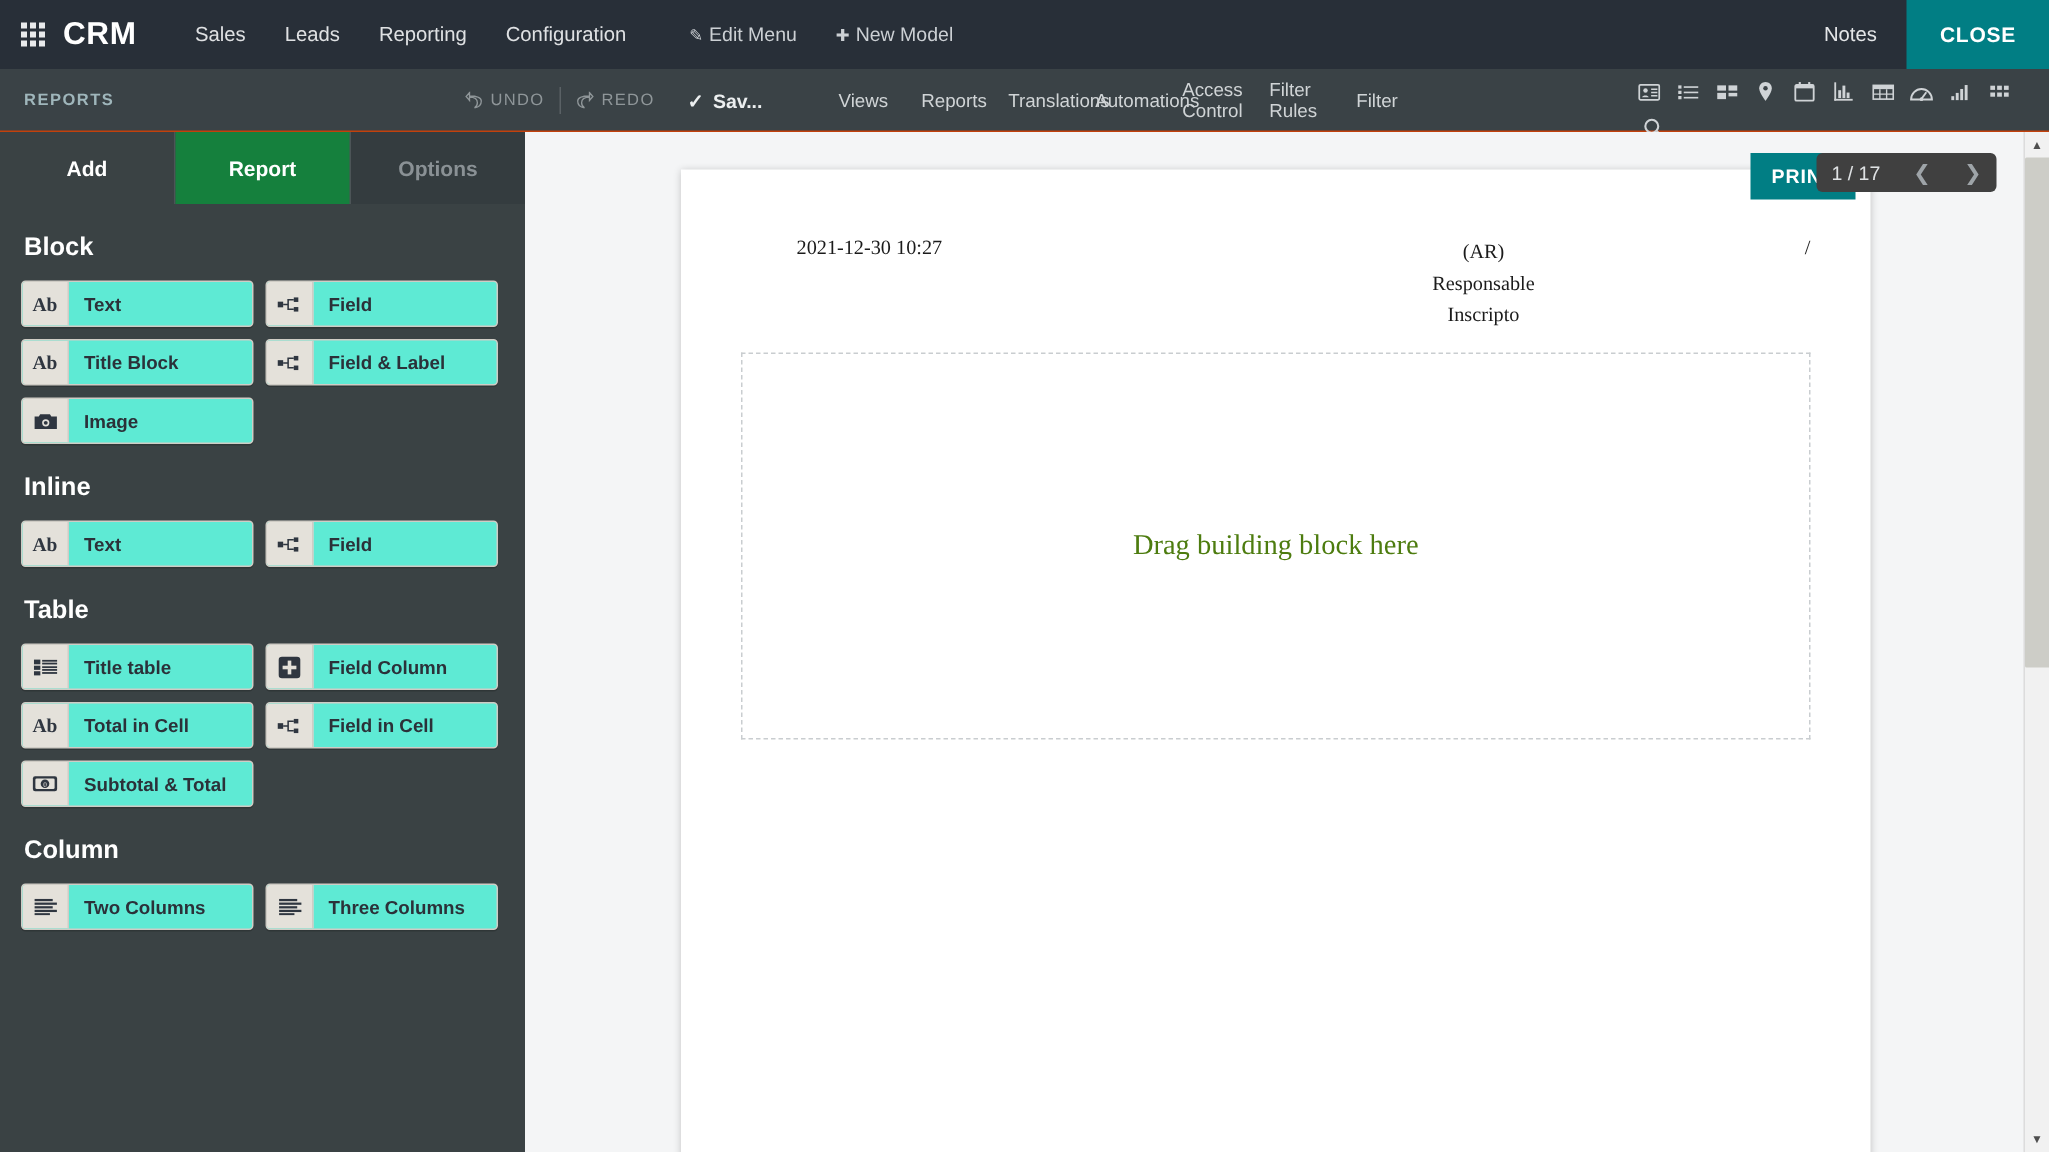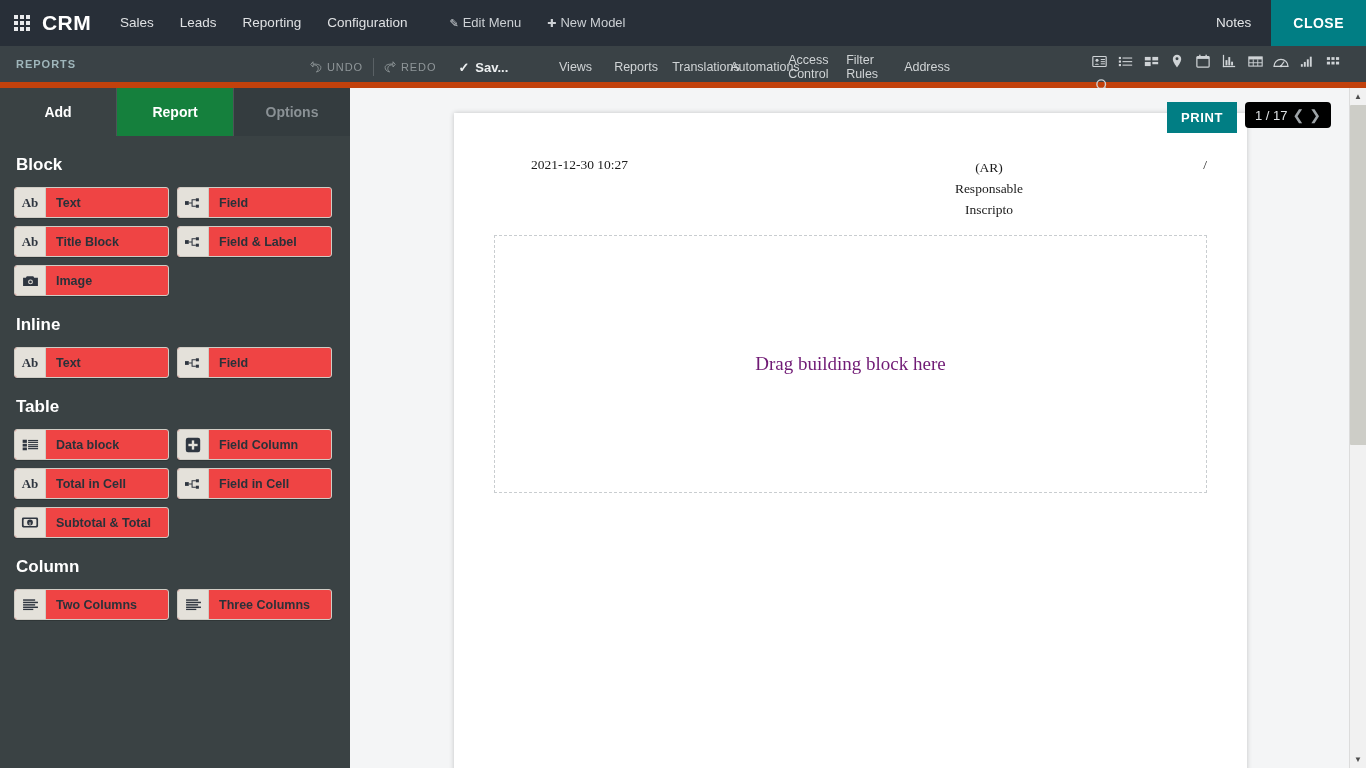--- a/index.html
+++ b/index.html
@@ -23,21 +23,21 @@
     margin-left: 14px; margin-right: 12px;
     display: grid;
     grid-template-columns: repeat(3, 4px);
     grid-template-rows: repeat(3, 4px);
     gap: 2px;
     cursor: pointer;
   }
   #apps-grid i { background: #e9eaec; display: block; width: 4px; height: 4px; }
   #brand {
     font-size: 21px; font-weight: bold; letter-spacing: .4px;
-    color: #ffffff; margin-right: 16px; cursor: pointer;
+    color: #ffffff; margin-right: 26px; cursor: pointer;
   }
   .navlink {
     font-size: 13.5px; color: #dfe1e3;
     padding: 0 13px; line-height: 46px; height: 46px;
     cursor: pointer; white-space: nowrap;
   }
   #nav-sys { display: flex; align-items: center; margin-left: 16px; }
   .syslink {
     font-size: 13px; color: #ccd0d4; padding: 0 13px;
     line-height: 46px; cursor: pointer; white-space: nowrap;
@@ -54,21 +54,21 @@
   #close-btn {
     background: #017e84; color: #ffffff;
     font-size: 14px; font-weight: bold; letter-spacing: .5px;
     padding: 0 22px; line-height: 46px; cursor: pointer;
   }
 
   
   #toolbar2 {
     height: 42px; width: 100%;
     background: #3a4246;
-    border-bottom: 6px solid #c2410c;
+    border-bottom: 1px solid #c2410c;
     display: flex; align-items: center;
     position: relative;
   }
   #breadcrumb {
     font-size: 11px; font-weight: bold; letter-spacing: 1px;
     color: #9fb6bb; margin-left: 16px; cursor: pointer;
   }
   #undo-redo {
     position: absolute; left: 300px; top: 0; height: 42px;
     display: flex; align-items: center;
@@ -127,21 +127,21 @@
   .tab.dark { background: #15803d; color: #ffffff; }
   .tab.disabled { background: #343c3f; color: #8a9195; }
   #panel { flex: 1 1 auto; overflow: hidden; padding: 0 14px; }
   .sec-title {
     font-size: 17px; font-weight: bold; color: #ffffff;
     margin: 19px 0 12px 2px;
   }
   .brow { display: flex; gap: 8px; margin-bottom: 8px; }
   .bblock {
     display: flex; align-items: stretch;
-    background: #ef4444; border: 1px solid #cfccc5;
+    background: #5eead4; border: 1px solid #cfccc5;
     border-radius: 3px;
     height: 31px; width: 155px;
     cursor: move; overflow: hidden;
     box-shadow: 0 1px 0 rgba(0,0,0,.18);
   }
   .bblock .ic {
     width: 31px; flex: 0 0 31px;
     display: flex; align-items: center; justify-content: center;
     background: #e4e1da;
     border-right: 1px solid #cfccc5;
@@ -172,35 +172,35 @@
     font-size: 13.5px; color: #1b1b1b;
   }
   #doc-date { flex: 0 0 300px; margin-left: 37px; }
   #doc-center { flex: 1 1 auto; text-align: center; line-height: 21px; }
   #doc-right { flex: 0 0 60px; text-align: right; }
   #dropzone {
     margin: 15px 40px 0 40px;
     height: 258px;
     border: 1px dashed #c9cdd0;
     display: flex; align-items: center; justify-content: center;
-    color: #701a75; font-size: 19px;
+    color: #4d7c0f; font-size: 19px;
     font-family: "Liberation Serif", serif;
   }
   #print-btn {
     position: absolute; right: 112px; top: 14px;
     background: #017e84; color: #fff;
     font-size: 13px; font-weight: bold; letter-spacing: .6px;
     padding: 8px 14px; cursor: pointer;
     z-index: 5;
   }
   #pager {
     position: absolute; right: 18px; top: 14px;
-    background: #000000; color: #dfe2e4;
+    background: #404040; color: #dfe2e4;
     border-radius: 4px; height: 26px;
-    display: flex; align-items: center; gap: 5px;
+    display: flex; align-items: center; gap: 22px;
     padding: 0 10px; font-size: 13px;
     z-index: 5;
   }
   #pager .chev { cursor: pointer; color: #9ea4a8; font-size: 14px; line-height: 1; }
 
   
   #scrollbar {
     flex: 0 0 17px; width: 17px; height: 680px;
     background: #f1f1f1; border-left: 1px solid #dcdcdc;
     display: flex; flex-direction: column; align-items: center;
@@ -280,21 +280,21 @@
     </div>
   </div>
 
   <div id="viewlinks">
     <div class="vlink">Views</div>
     <div class="vlink">Reports</div>
     <div class="vlink">Translations</div>
     <div class="vlink">Automations</div>
     <div class="vlink">Access Control</div>
     <div class="vlink">Filter Rules</div>
-    <div class="vlink">Address</div>
+    <div class="vlink">Filter</div>
   </div>
 
   <div id="iconcluster">
 
     <div class="vicon">
       <svg width="15" height="13" viewBox="0 0 18 14">
           <rect x="1" y="1" width="16" height="12" rx="1" fill="none" stroke="currentColor" stroke-width="1.4"></rect>
           <circle cx="6" cy="5.5" r="1.8" fill="currentColor"></circle>
           <path d="M3.2 11c.6-1.8 4.8-1.8 5.4 0z" fill="currentColor"></path>
           <rect x="10.5" y="4" width="5" height="1.2" fill="currentColor"></rect>
@@ -488,21 +488,21 @@
                 <rect x="0.5" y="0.8" width="4.6" height="3.4" fill="#2f3640"></rect>
                 <rect x="0.5" y="5.2" width="4.6" height="3" fill="#2f3640"></rect>
                 <rect x="0.5" y="9.2" width="4.6" height="3" fill="#2f3640"></rect>
                 <rect x="6.4" y="1" width="10.8" height="1.3" fill="#2f3640"></rect>
                 <rect x="6.4" y="3" width="10.8" height="1.3" fill="#2f3640"></rect>
                 <rect x="6.4" y="5.6" width="10.8" height="1.3" fill="#2f3640"></rect>
                 <rect x="6.4" y="7.6" width="10.8" height="1.3" fill="#2f3640"></rect>
                 <rect x="6.4" y="9.8" width="10.8" height="1.3" fill="#2f3640"></rect>
               </svg>
           </span>
-          <span class="lb">Data block</span>
+          <span class="lb">Title table</span>
         </div>
         <div class="bblock">
           <span class="ic">
             <svg width="16" height="16" viewBox="0 0 16 16">
                 <rect x="0.8" y="0.8" width="14.4" height="14.4" rx="2.2" fill="#2f3640"></rect>
                 <rect x="6.8" y="3.4" width="2.4" height="9.2" fill="#e4e1da"></rect>
                 <rect x="3.4" y="6.8" width="9.2" height="2.4" fill="#e4e1da"></rect>
               </svg>
           </span>
           <span class="lb">Field Column</span>

